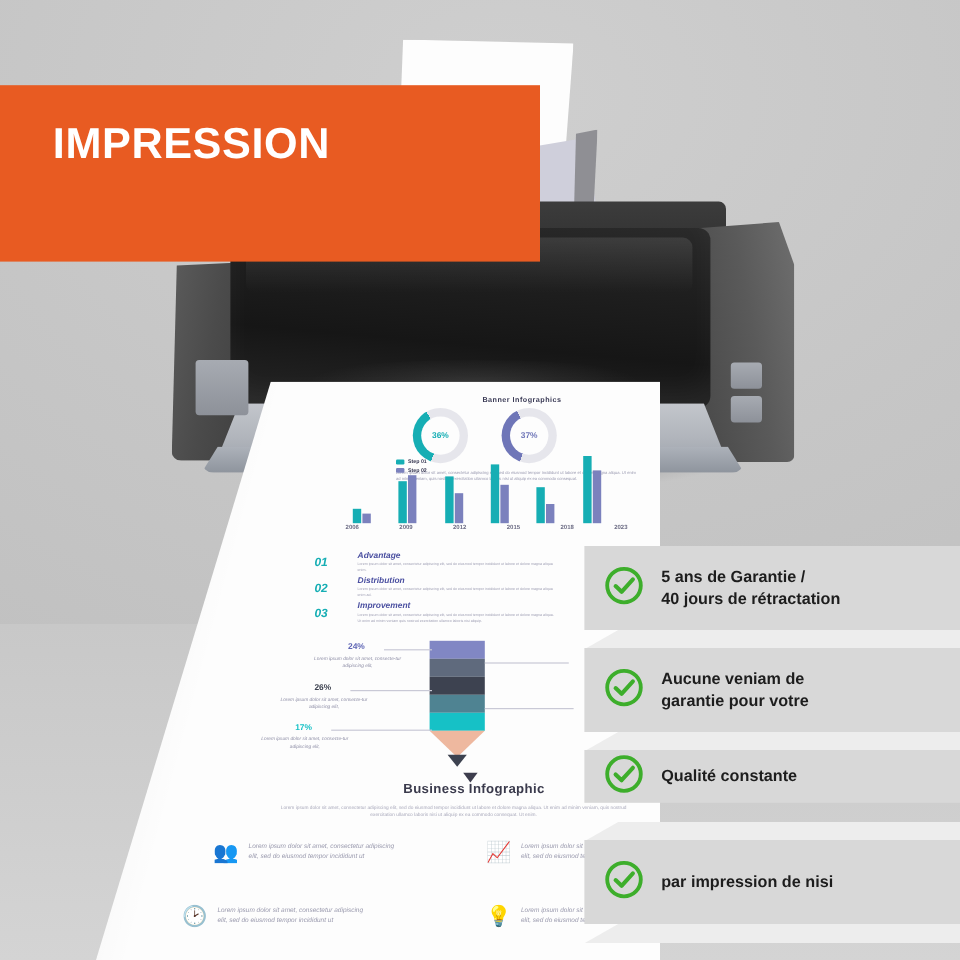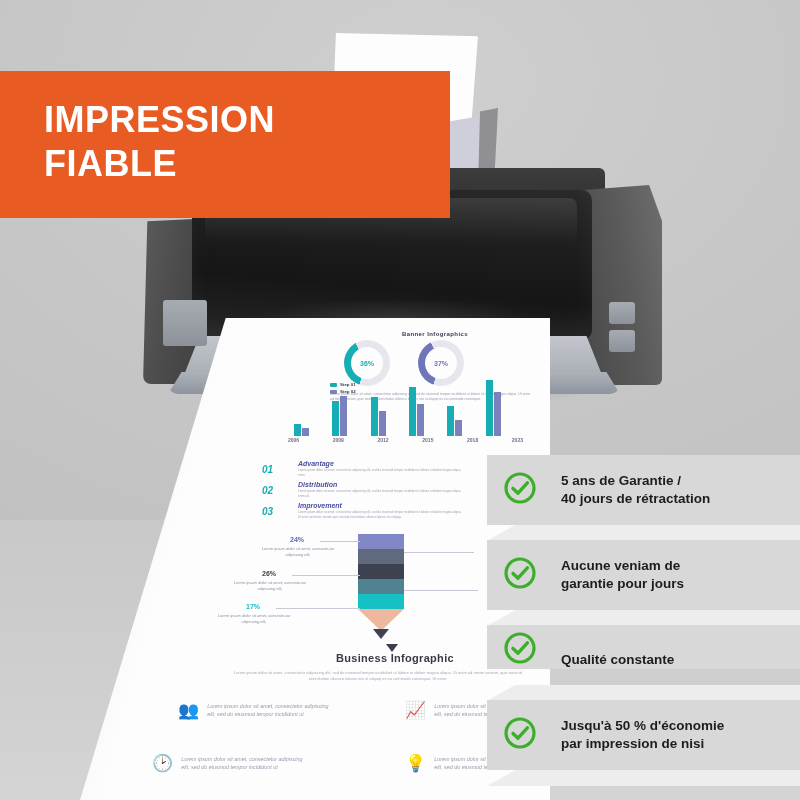--- a/index.html
+++ b/index.html
@@ -166,29 +166,29 @@
     left:0;top:71px;width:450px;height:147px;background:#e85b22;
   }
   #banner-text{
     left:44px;top:98px;width:380px;color:#fff;font-weight:bold;
     font-size:36px;line-height:1.22;letter-spacing:.5px;
   }
 
   
   .callout{
     position:absolute;left:487px;width:313px;
-    background:#d8d8d8;display:flex;align-items:center;gap:24px;
+    background:#d8d8d8;display:flex;align-items:center;gap:14px;
     padding-left:16px;box-sizing:border-box;
   }
   .callout .ck{flex:0 0 auto;}
   .callout .ctx{font-size:13.5px;font-weight:bold;color:#1d1d1d;
     line-height:1.32;}
   #co0{top:455px;height:70px;}
   #co1{top:540px;height:70px;}
-  #co2{top:625px;height:44px;align-items:flex-end;}
+  #co2{top:625px;height:44px;}
   #co3{top:700px;height:70px;}
   .notch{position:absolute;left:487px;width:313px;height:16px;
     background:#ededed;clip-path:polygon(0% 100%,9% 0%,100% 0%,100% 100%);}
   #nt0{top:525px;} #nt1{top:610px;} #nt2{top:685px;} #nt3{top:770px;}
 </style>
 </head>
 <body>
 
 <div id="stage">
 
@@ -333,21 +333,20 @@
   <div class="feat" style="left:405px;top:755px">
     <span class="feat-ic" style="color:#7b81bd">💡</span>
     <span class="feat-tx">Lorem ipsum dolor sit amet, consectetur adipiscing elit, sed do eiusmod tempor incididunt ut</span>
   </div>
 
   <div class="abs" id="sheet-shade"></div>
 
   <div class="abs" id="banner"></div>
   <div class="abs" id="banner-text">
     <div>IMPRESSION</div>
-    <div>FIABLE</div>
   </div>
 
   <div class="callout" id="co0">
     <span class="ck">
       <svg width="34" height="34" viewBox="0 0 34 34">
           <circle cx="17" cy="17" r="14" fill="none" stroke="#3dae2b" stroke-width="3.2"></circle>
           <path d="M10 17.4 L15 22.2 L24.4 11.8" fill="none" stroke="#3dae2b" stroke-width="3.4" stroke-linecap="round" stroke-linejoin="round"></path>
         </svg>
     </span>
     <span class="ctx">
@@ -359,21 +358,21 @@
 
   <div class="callout" id="co1">
     <span class="ck">
       <svg width="34" height="34" viewBox="0 0 34 34">
           <circle cx="17" cy="17" r="14" fill="none" stroke="#3dae2b" stroke-width="3.2"></circle>
           <path d="M10 17.4 L15 22.2 L24.4 11.8" fill="none" stroke="#3dae2b" stroke-width="3.4" stroke-linecap="round" stroke-linejoin="round"></path>
         </svg>
     </span>
     <span class="ctx">
       <span style="display:block">Aucune veniam de</span>
-      <span style="display:block">garantie pour jours</span>
+      <span style="display:block">garantie pour votre</span>
     </span>
   </div>
   <div class="notch" id="nt1"></div>
 
   <div class="callout" id="co2">
     <span class="ck">
       <svg width="34" height="34" viewBox="0 0 34 34">
           <circle cx="17" cy="17" r="14" fill="none" stroke="#3dae2b" stroke-width="3.2"></circle>
           <path d="M10 17.4 L15 22.2 L24.4 11.8" fill="none" stroke="#3dae2b" stroke-width="3.4" stroke-linecap="round" stroke-linejoin="round"></path>
         </svg>
@@ -385,19 +384,18 @@
   <div class="notch" id="nt2"></div>
 
   <div class="callout" id="co3">
     <span class="ck">
       <svg width="34" height="34" viewBox="0 0 34 34">
           <circle cx="17" cy="17" r="14" fill="none" stroke="#3dae2b" stroke-width="3.2"></circle>
           <path d="M10 17.4 L15 22.2 L24.4 11.8" fill="none" stroke="#3dae2b" stroke-width="3.4" stroke-linecap="round" stroke-linejoin="round"></path>
         </svg>
     </span>
     <span class="ctx">
-      <span style="display:block">Jusqu'à 50 % d'économie</span>
       <span style="display:block">par impression de nisi</span>
     </span>
   </div>
   <div class="notch" id="nt3"></div>
 
 </div>
 
 </body></html>

